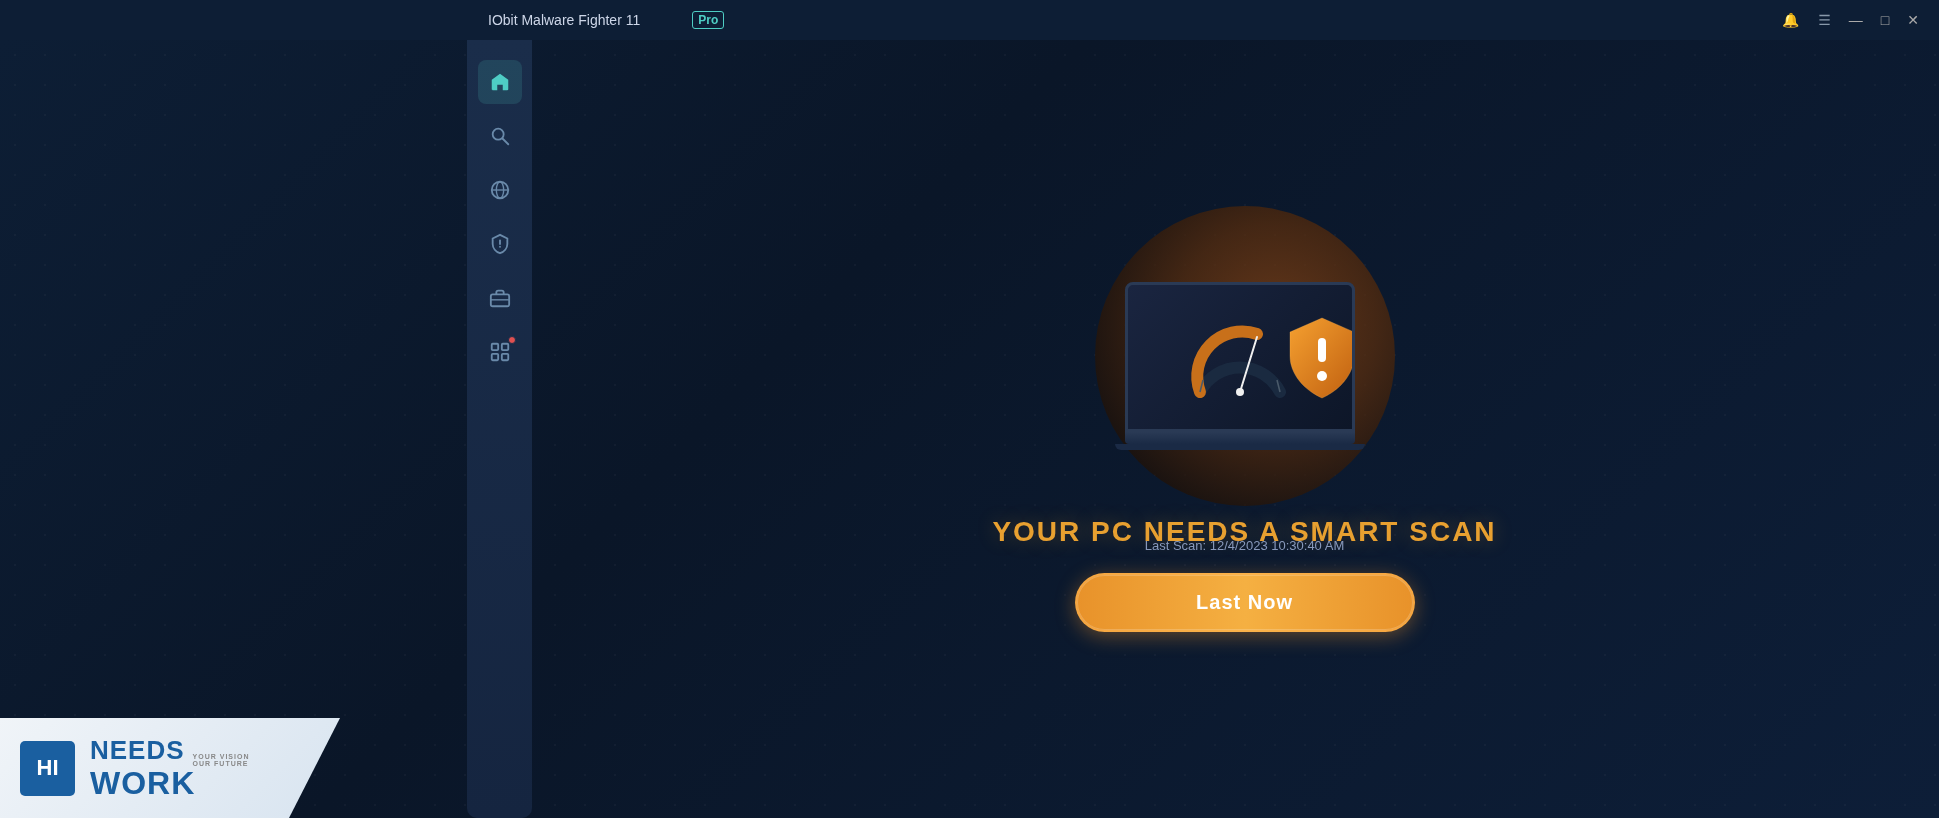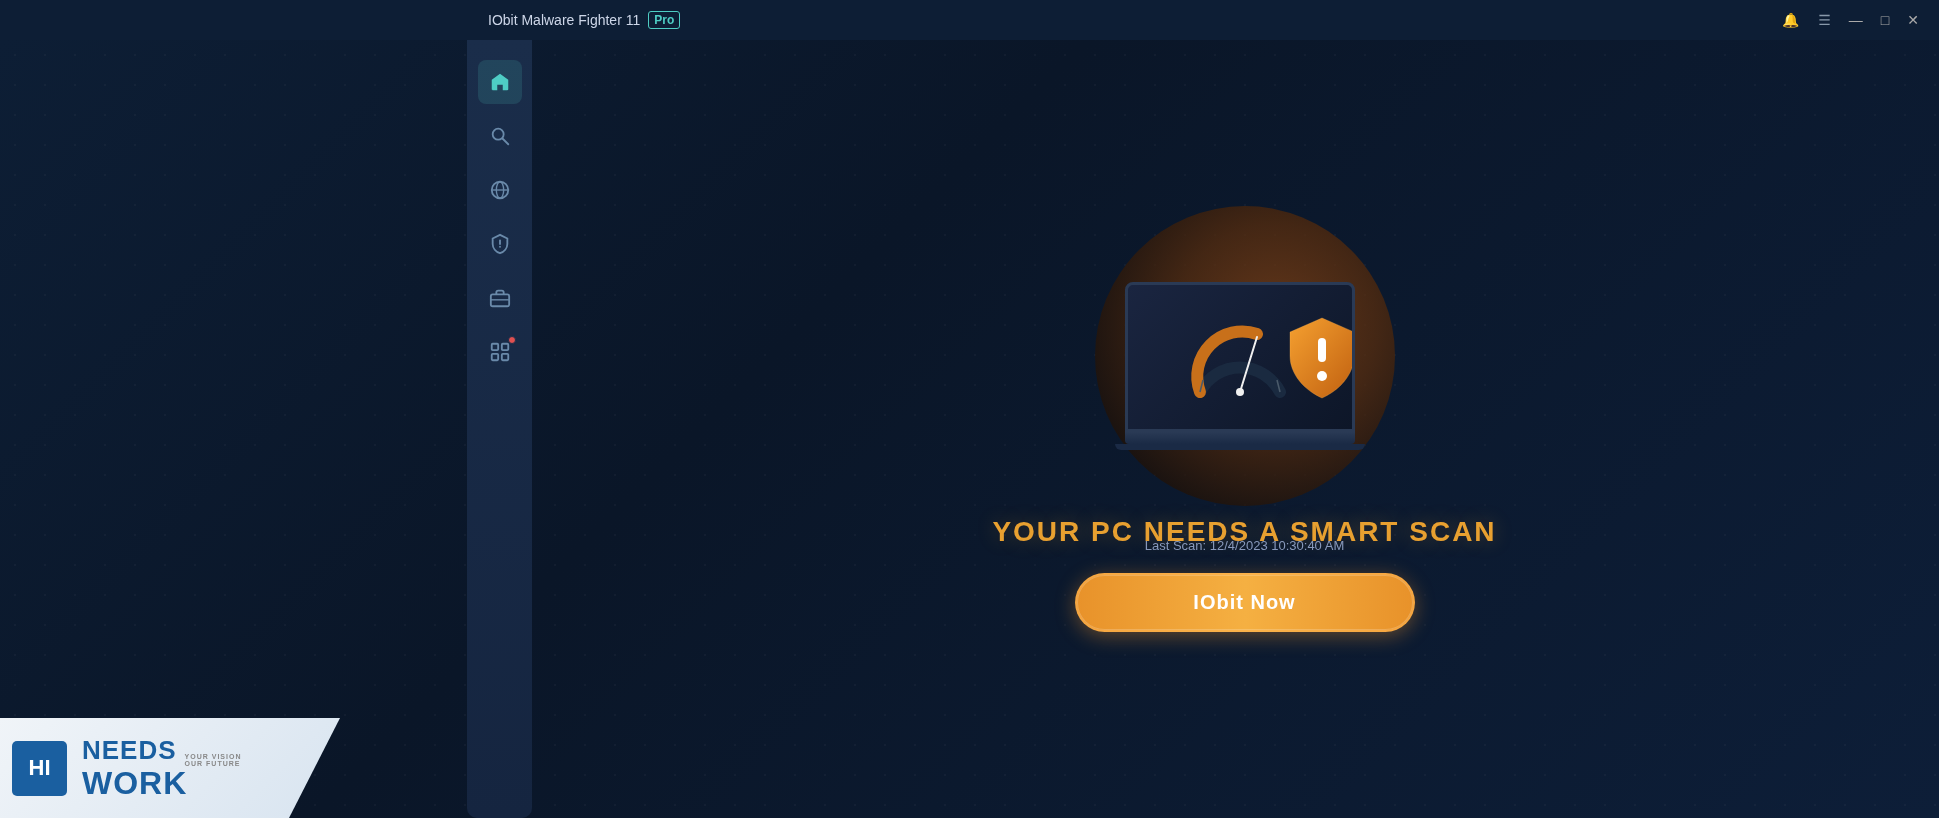--- a/index.html
+++ b/index.html
@@ -40,20 +40,21 @@
       font-weight: 400;
     }
 
     .pro-badge {
       color: #4ecdc4;
       font-size: 12px;
       font-weight: 600;
       border: 1px solid #4ecdc4;
       padding: 1px 5px;
       border-radius: 3px;
+      margin-left: 44px;
     }
 
     .title-bar-controls {
       position: absolute;
       right: 20px;
       top: 50%;
       transform: translateY(-50%);
       display: flex;
       align-items: center;
       gap: 18px;
@@ -228,21 +229,21 @@
       z-index: 50;
     }
 
     .watermark-bg {
       background: linear-gradient(135deg, #f0f4f8 0%, #d8e4f0 100%);
       clip-path: polygon(0 0, 100% 0, 85% 100%, 0 100%);
       width: 340px;
       height: 100px;
       display: flex;
       align-items: center;
-      padding: 15px 12px;
+      padding: 15px 20px;
       gap: 15px;
     }
 
     .logo-box {
       background: #1a5fa0;
       width: 55px;
       height: 55px;
       border-radius: 5px;
       display: flex;
       align-items: center;
@@ -402,21 +403,21 @@
         <div class="laptop-base"></div>
         <div class="laptop-foot"></div>
       </div>
     </div>
 
     <div style="text-align:center; margin-top:10px;">
       <div class="scan-title">YOUR PC NEEDS A SMART SCAN</div>
       <div class="scan-subtitle">Last Scan: 12/4/2023 10:30:40 AM</div>
     </div>
 
-    <button class="scan-button">IObit Now</button>
+    <button class="scan-button">Last Now</button>
 
   </div>
 
   <div class="watermark">
     <div class="watermark-bg">
       <div class="logo-box">
         <span class="logo-box-text">HI</span>
       </div>
       <div class="logo-text-right">
         <div style="display:flex; gap:3px; align-items:baseline;">

